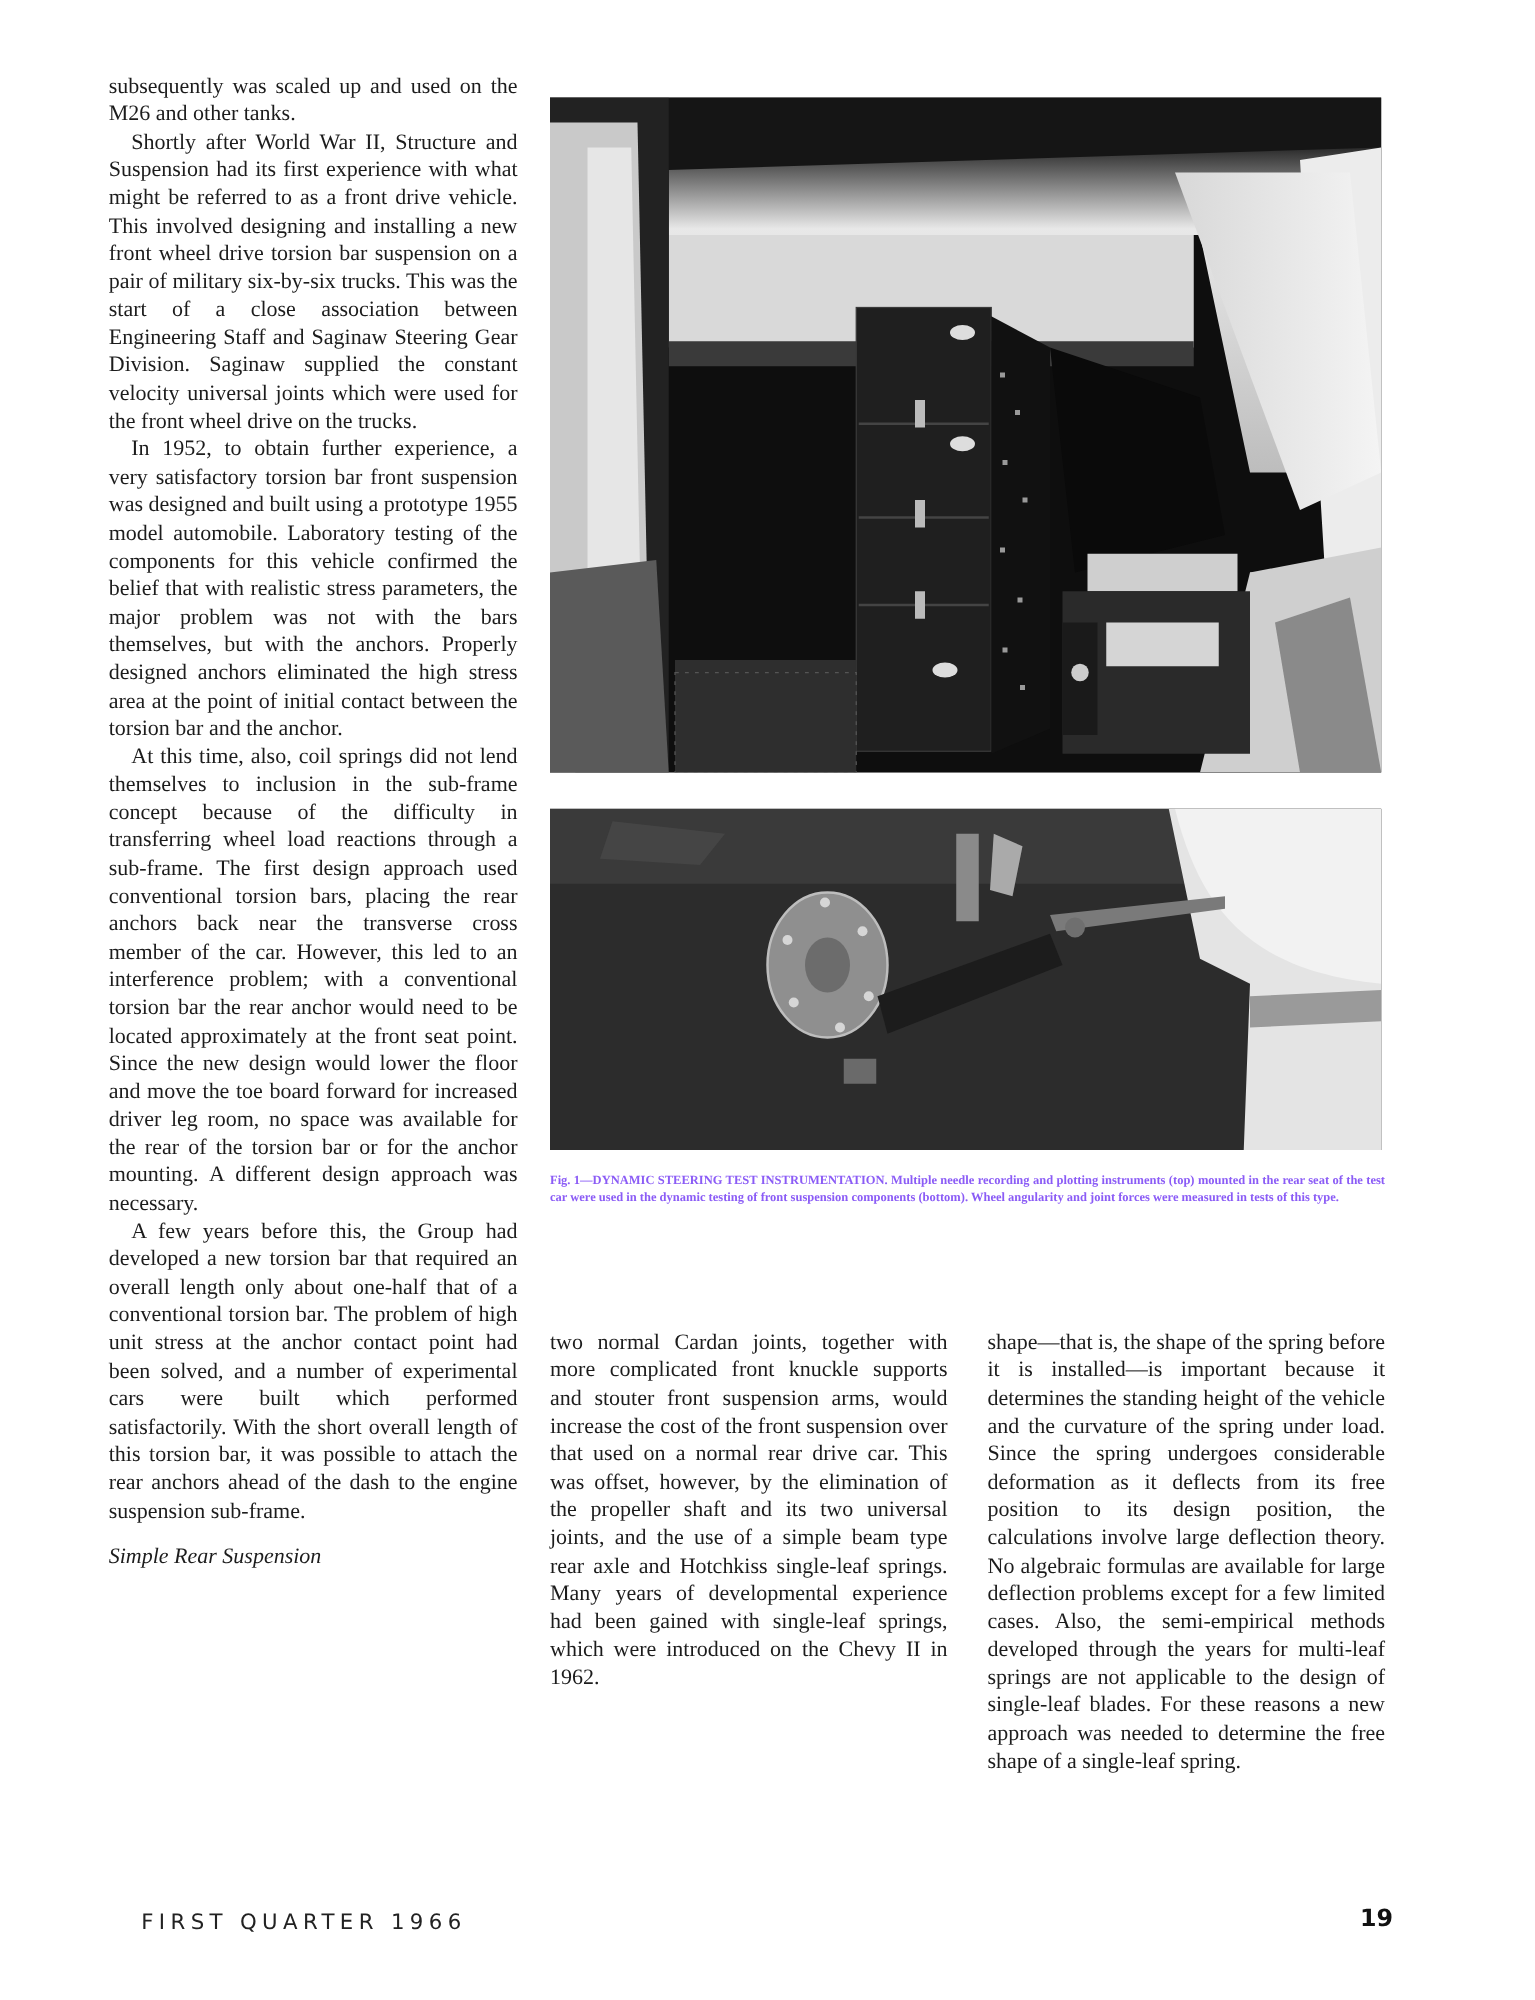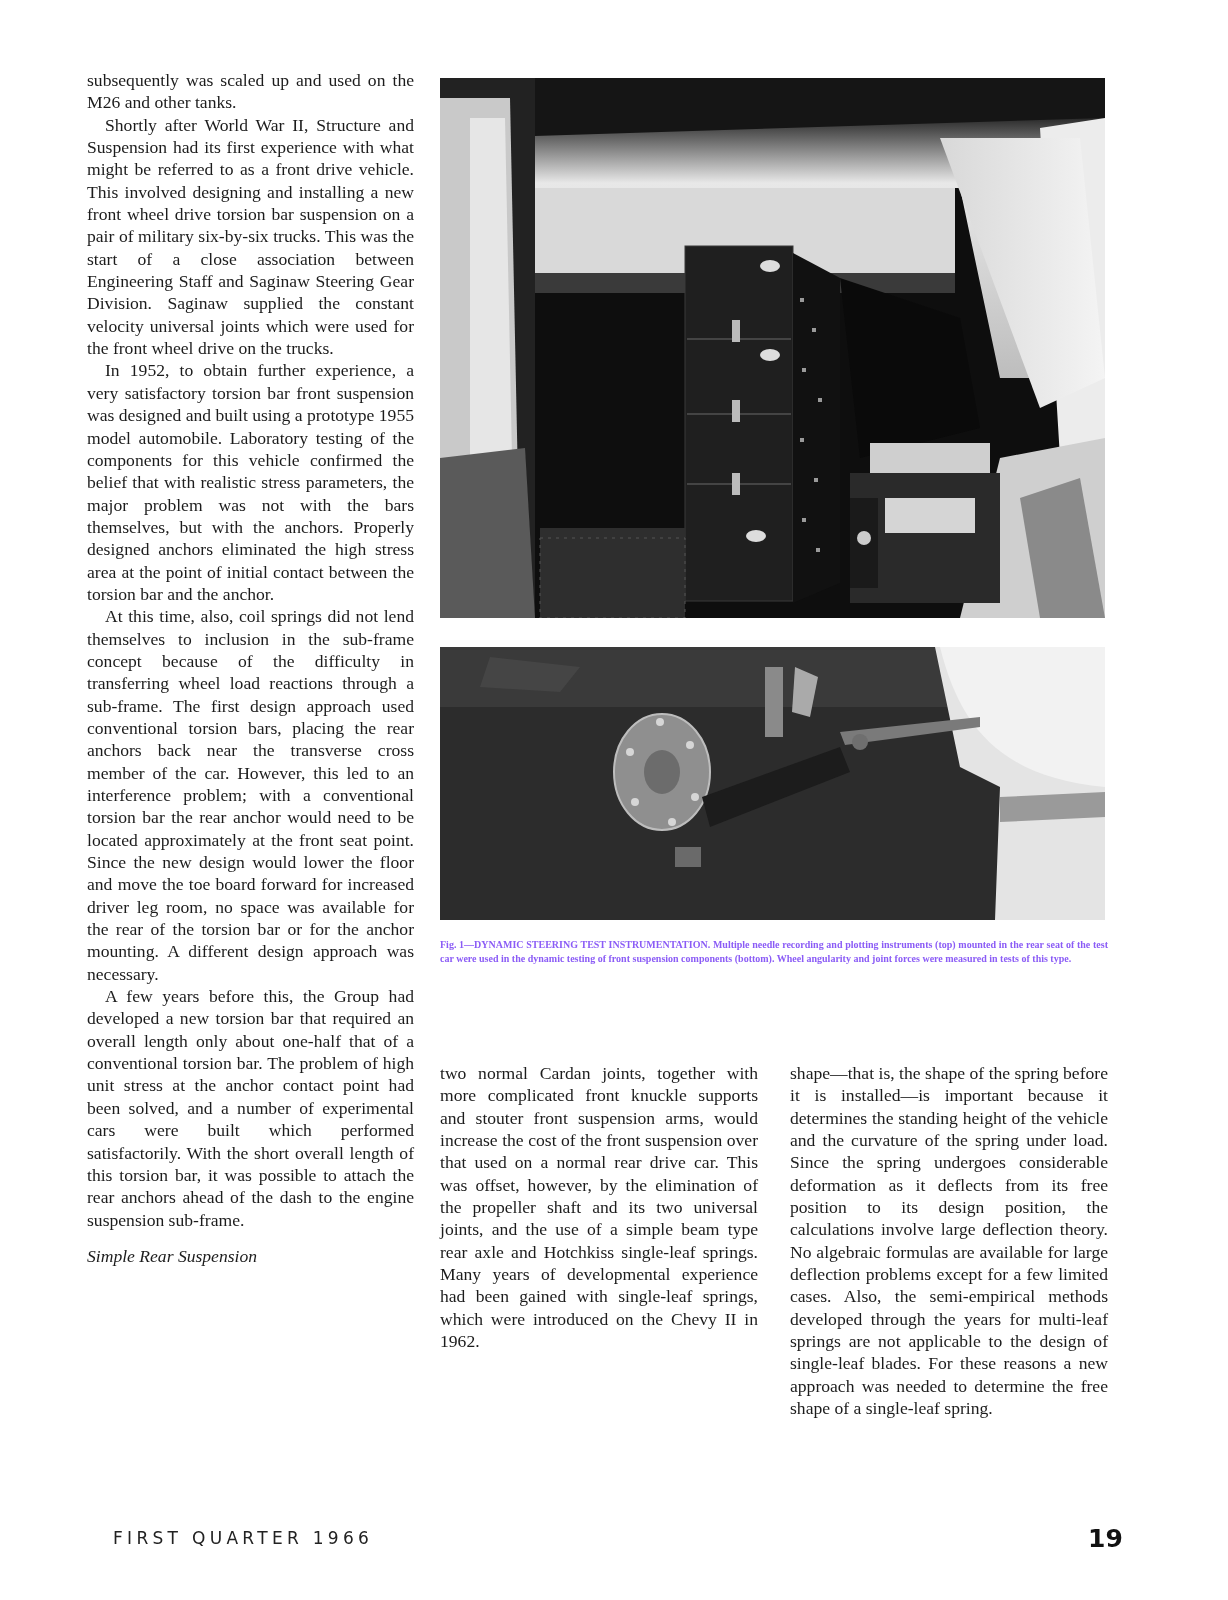--- a/index.html
+++ b/index.html
@@ -10,21 +10,21 @@
   }
   .col {
     position: absolute;
     font-size: 17.6px;
     line-height: 22.35px;
     text-align: justify;
     hyphens: manual;
   }
   .col p { margin: 0; text-indent: 0; }
   .col p.ind { text-indent: 18px; }
-  .col1 { left: 87px; top: 69px; width: 327px; }
+  .col1 { left: 87px; top: 57px; width: 327px; }
   .col2 { left: 440px; top: 1062px; width: 318px; }
   .col3 { left: 790px; top: 1062px; width: 318px; }
   .subhead { font-style: italic; margin: 14px 0 6px 0 !important; }
 
   .photo {
     position: absolute; overflow: hidden; background: #1a1a1a;
   }
   .photo-top { left: 440px; top: 78px; width: 665px; height: 540px; }
   .photo-bottom { left: 440px; top: 647px; width: 665px; height: 273px; }
 
@@ -35,21 +35,21 @@
     font-family: "Liberation Serif", "DejaVu Serif", serif;
   }
   .footer-left {
     position: absolute; left: 85px; top: 1528px;
     font-family: "DejaVu Sans", "Liberation Sans", sans-serif;
     font-size: 17px; letter-spacing: 4.3px; color: #222; margin-left: 28px;
   }
   .footer-right {
     position: absolute; left: 1088px; top: 1524px;
     font-family: "DejaVu Sans", "Liberation Sans", sans-serif;
-    font-weight: bold; font-size: 25px; color: #111; text-align: center;
+    font-weight: bold; font-size: 19px; color: #111; text-align: center;
   }
 </style>
 </head>
 <body>
 
 <div class="col col1">
   <p>subsequently was scaled up and used on the M26 and other tanks.</p>
   <p class="ind">Shortly after World War II, Structure and Suspension had its first experience with what might be referred to as a front drive vehicle. This involved designing and installing a new front wheel drive torsion bar suspension on a pair of military six-by-six trucks. This was the start of a close association between Engineering Staff and Saginaw Steering Gear Division. Saginaw supplied the constant velocity universal joints which were used for the front wheel drive on the trucks.</p>
   <p class="ind">In 1952, to obtain further experience, a very satisfactory torsion bar front suspension was designed and built using a prototype 1955 model automobile. Laboratory testing of the components for this vehicle confirmed the belief that with realistic stress parameters, the major problem was not with the bars themselves, but with the anchors. Properly designed anchors eliminated the high stress area at the point of initial contact between the torsion bar and the anchor.</p>
   <p class="ind">At this time, also, coil springs did not lend themselves to inclusion in the sub-frame concept because of the difficulty in transferring wheel load reactions through a sub-frame. The first design approach used conventional torsion bars, placing the rear anchors back near the transverse cross member of the car. However, this led to an interference problem; with a conventional torsion bar the rear anchor would need to be located approximately at the front seat point. Since the new design would lower the floor and move the toe board forward for increased driver leg room, no space was available for the rear of the torsion bar or for the anchor mounting. A different design approach was necessary.</p>

